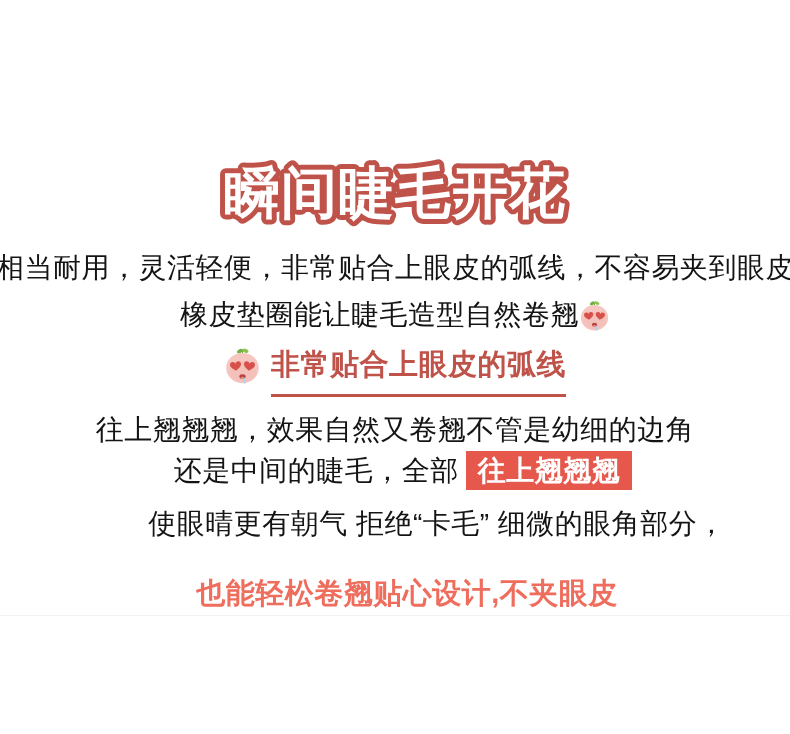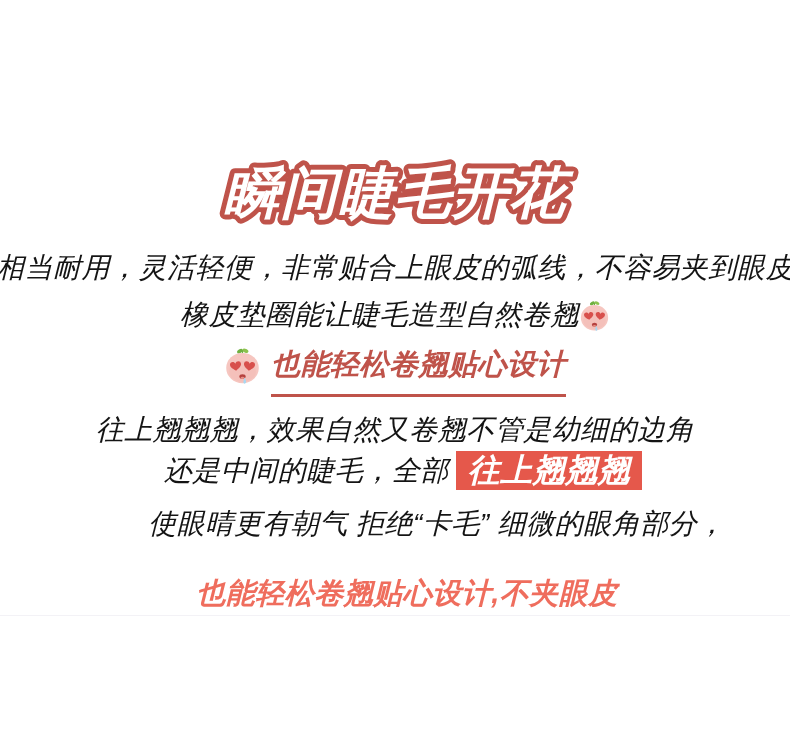--- a/index.html
+++ b/index.html
@@ -13,21 +13,20 @@
   *{margin:0;padding:0;box-sizing:border-box;}
   html,body{background:#fff;}
   body{
     font-family:"Liberation Sans","DejaVu Sans",sans-serif;
     width:790px;height:734px;overflow:hidden;
   }
   .page{
     position:relative;width:790px;height:616px;
     background:var(--page_bg,#fff);overflow:hidden;
     border-bottom:1px solid #f3f2f6;
-    font-style:italic;
   }
   .title-svg{position:absolute;top:146px;left:0;width:790px;height:90px;display:block;}
   .title-text{
     fill:#ffffff;
     stroke:var(--brand_red,#bf534a);
     stroke-width:10px;
     paint-order:stroke;
     stroke-linejoin:round;
     font-family:"Liberation Sans","DejaVu Sans",sans-serif;
     font-size:56px;
@@ -54,21 +53,21 @@
     padding-bottom:12px;
     border-bottom:3px solid var(--brand_red,#bf534a);
   }
   .emoji{display:block;}
   .emoji-sm{width:31px;height:31px;}
   .emoji-lg{width:37px;height:37px;margin-top:1px;}
   .highlight-box{
     display:inline-flex;align-items:center;justify-content:center;
     margin-left:7px;
     background:var(--highlight_red,#e5584b);
-    color:#ffffff;font-weight:bold;font-size:32px;line-height:33px;
+    color:#ffffff;font-weight:bold;font-size:28px;line-height:33px;
     padding:3px 12px;
   }
   .coral-line{
     color:var(--accent_coral,#ef6d5d);
     font-size:29px;font-weight:bold;padding-left:24px;
   }
   .purple-circle{
     position:absolute;left:752px;top:632px;
     width:240px;height:240px;border-radius:50%;
     background:var(--purple,#b9ace5);
@@ -107,21 +106,21 @@
     <span>橡皮垫圈能让睫毛造型自然卷翘</span>
     <svg class="emoji emoji-sm" viewBox="0 0 100 100">
         <use href="#emojiFace"></use>
       </svg>
   </div>
 
   <div class="line l3">
     <svg class="emoji emoji-lg" viewBox="0 0 100 100">
         <use href="#emojiFace"></use>
       </svg>
-    <span class="heading-text">也能轻松卷翘贴心设计</span>
+    <span class="heading-text">非常贴合上眼皮的弧线</span>
   </div>
 
   <div class="line l4">往上翘翘翘，效果自然又卷翘不管是幼细的边角</div>
 
   <div class="line l5">
     <span>还是中间的睫毛，全部</span>
     <span class="highlight-box">往上翘翘翘</span>
   </div>
 
   <div class="line l6">使眼晴更有朝气 拒绝“卡毛” 细微的眼角部分，</div>

